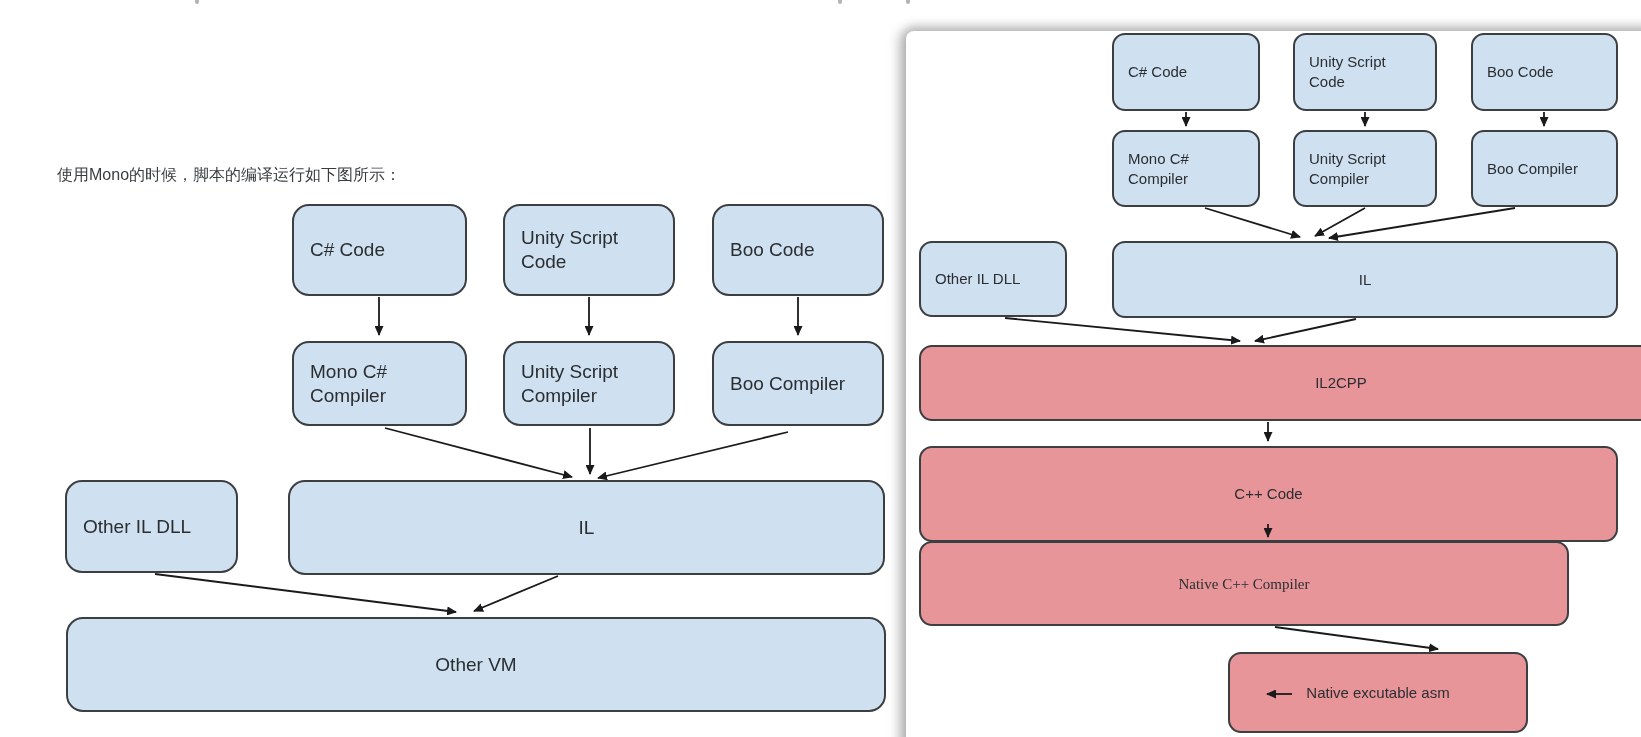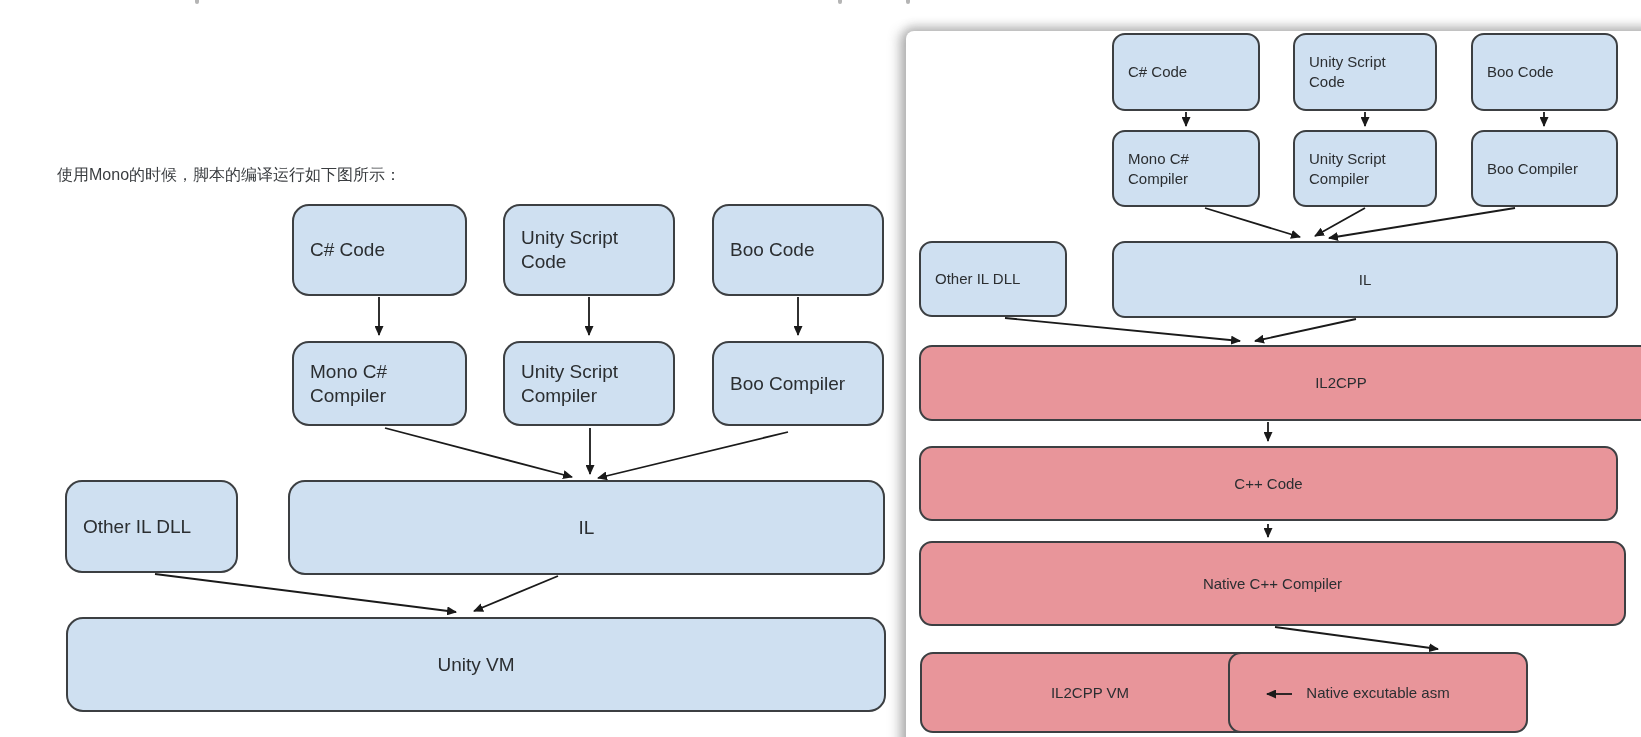--- a/index.html
+++ b/index.html
@@ -74,40 +74,39 @@
   <div class="node blue lg left-al" style="left:292px;top:204px;width:175px;height:92px;padding-right:34px;">C# Code</div>
   <div class="node blue lg left-al" style="left:503px;top:204px;width:172px;height:92px;padding-right:34px;">Unity Script Code</div>
   <div class="node blue lg left-al" style="left:712px;top:204px;width:172px;height:92px;padding-right:34px;">Boo Code</div>
 
   <div class="node blue lg left-al" style="left:292px;top:341px;width:175px;height:85px;padding-right:34px;">Mono C# Compiler</div>
   <div class="node blue lg left-al" style="left:503px;top:341px;width:172px;height:85px;padding-right:34px;">Unity Script Compiler</div>
   <div class="node blue lg left-al" style="left:712px;top:341px;width:172px;height:85px;padding-right:34px;">Boo Compiler</div>
 
   <div class="node blue lg left-al" style="left:65px;top:480px;width:173px;height:93px;">Other IL DLL</div>
   <div class="node blue lg center-al" style="left:288px;top:480px;width:597px;height:95px;">IL</div>
-  <div class="node blue lg center-al" style="left:66px;top:617px;width:820px;height:95px;">Unity VM</div>
+  <div class="node blue lg center-al" style="left:66px;top:617px;width:820px;height:95px;">Other VM</div>
 
   <div class="card"></div>
 
   <div class="node blue sm left-al" style="left:1112px;top:33px;width:148px;height:78px;">C# Code</div>
   <div class="node blue sm left-al" style="left:1293px;top:33px;width:144px;height:78px;">Unity Script Code</div>
   <div class="node blue sm left-al" style="left:1471px;top:33px;width:147px;height:78px;">Boo Code</div>
 
   <div class="node blue sm left-al" style="left:1112px;top:130px;width:148px;height:77px;">Mono C# Compiler</div>
   <div class="node blue sm left-al" style="left:1293px;top:130px;width:144px;height:77px;">Unity Script Compiler</div>
   <div class="node blue sm left-al" style="left:1471px;top:130px;width:147px;height:77px;">Boo Compiler</div>
 
   <div class="node blue sm left-al" style="left:919px;top:241px;width:148px;height:76px;">Other IL DLL</div>
   <div class="node blue sm center-al" style="left:1112px;top:241px;width:506px;height:77px;">IL</div>
 
   <div class="node red sm center-al" style="left:919px;top:345px;width:844px;height:76px;">IL2CPP</div>
-  <div class="node red sm center-al" style="left:919px;top:446px;width:699px;height:75px;">C++ Code</div>
-  <div class="node red sm center-al" style="left:919px;top:541px;width:707px;height:85px;">Native C++ Compiler</div>
+  <div class="node red sm center-al" style="left:919px;top:446px;width:699px;height:96px;">C++ Code</div>
+  <div class="node red sm center-al" style="left:919px;top:541px;width:650px;height:85px;font-family:Liberation Serif, serif;">Native C++ Compiler</div>
 
-  <div class="node red sm center-al" style="left:920px;top:652px;width:340px;height:81px;">IL2CPP VM</div>
   <div class="node red sm center-al" style="left:1228px;top:652px;width:300px;height:81px;">Native excutable asm</div>
 
   <svg class="arrows" viewBox="0 0 1641 737" xmlns="http://www.w3.org/2000/svg">
     <defs>
       <marker id="ah" markerWidth="11" markerHeight="9" refX="9" refY="4.5" orient="auto" markerUnits="userSpaceOnUse">
         <path d="M0,0 L10,4.5 L0,9 z" fill="#1a1a1a"></path>
       </marker>
     </defs>
     <g stroke="#1a1a1a" stroke-width="1.8" fill="none">
 

